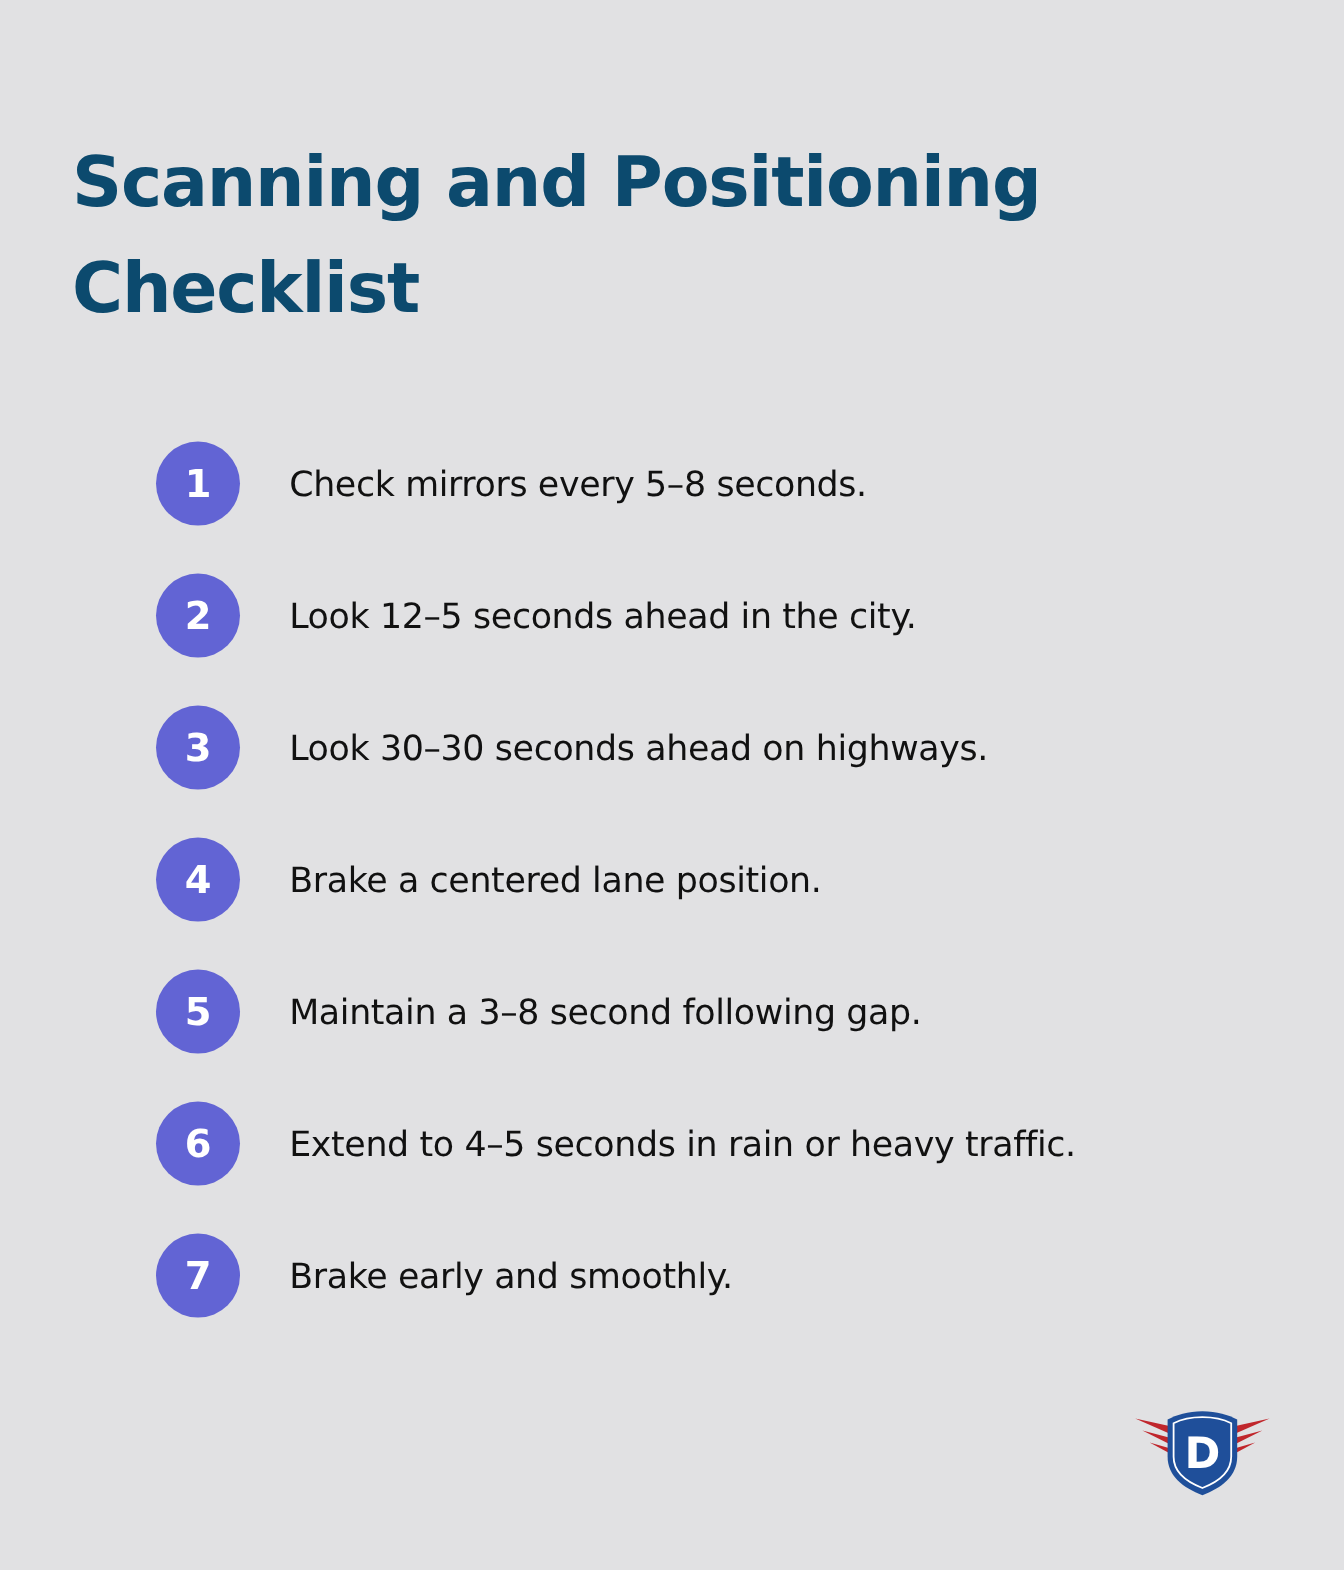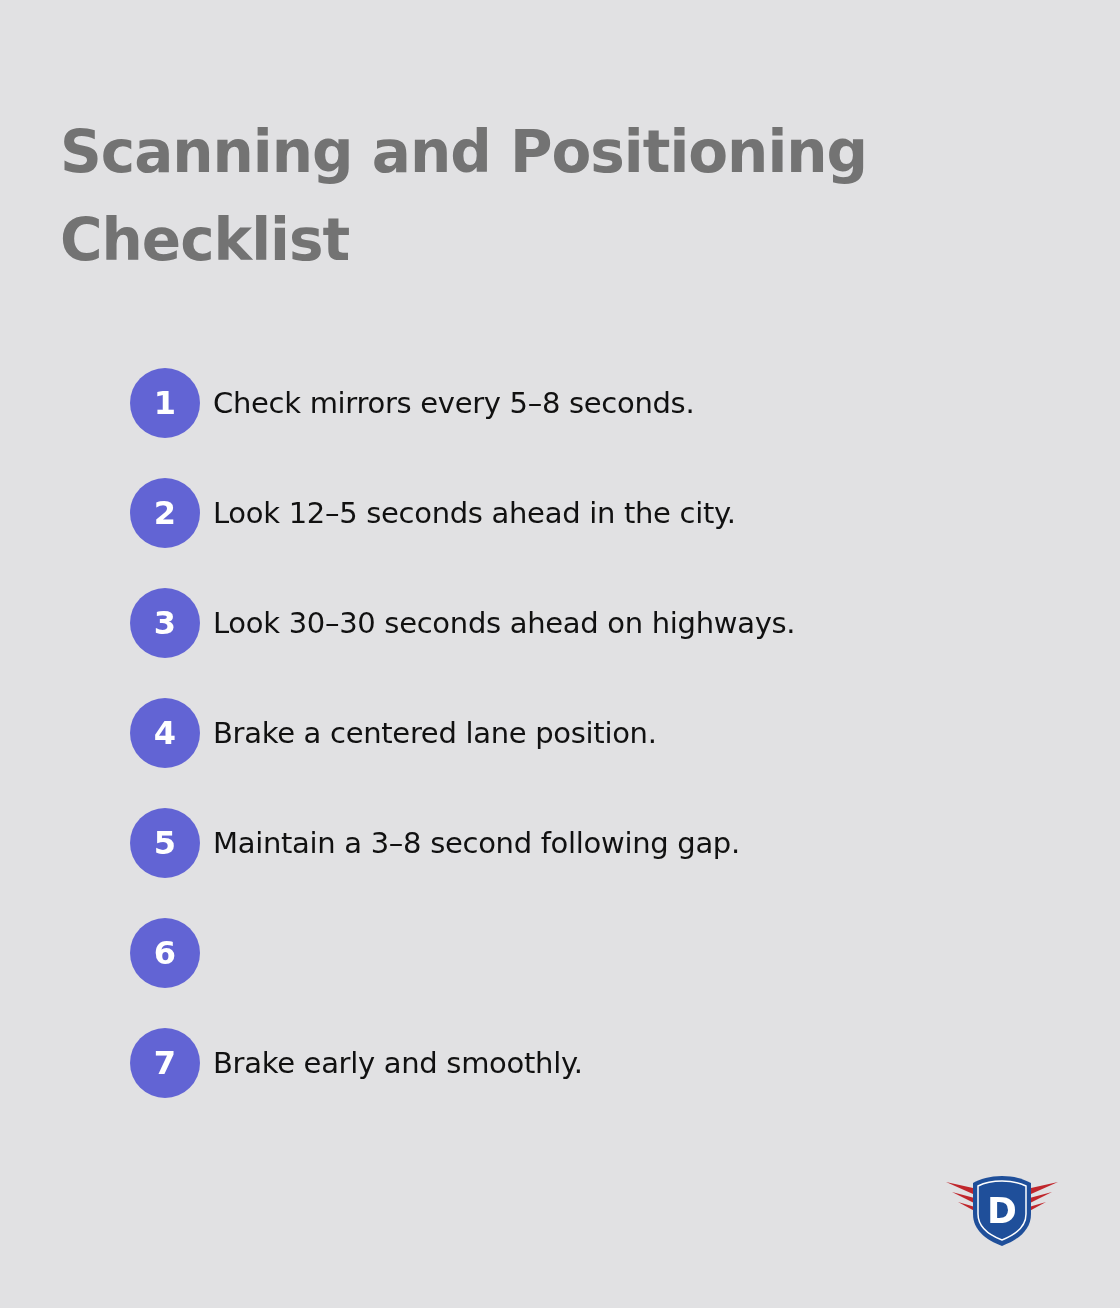--- a/index.html
+++ b/index.html
@@ -3,30 +3,30 @@
 <meta charset="utf-8">
 <style>
   html, body { margin:0; padding:0; }
   body {
     width:1120px; height:1308px; background:#e1e1e3; position:relative; overflow:hidden;
     font-family: "DejaVu Sans", sans-serif; color:#0b0b0b;
   }
   .title {
     position:absolute; left:60px; top:108px; width:900px;
     font-family:"DejaVu Sans", sans-serif; font-weight:bold; font-size:58px; line-height:88px;
-    letter-spacing:-1px; color:#737373;
+    letter-spacing:-1px; color:#0c4a6e;
   }
   .list { position:absolute; left:130px; top:368px; }
   .item { position:absolute; left:0; height:70px; display:flex; align-items:center; white-space:nowrap; }
   .badge {
     width:70px; height:70px; border-radius:50%; background:var(--accent);
     color:#fff; font-weight:bold; font-size:32px; display:flex; align-items:center; justify-content:center;
     flex:0 0 70px;
   }
-  .text { margin-left:13px; font-size:29px; color:#111; letter-spacing:-0.3px; }
+  .text { margin-left:41px; font-size:29px; color:#111; letter-spacing:-0.3px; }
   .logo { position:absolute; left:944px; top:1170px; width:116px; height:80px; }
 </style>
 </head>
 <body>
 
 <div class="title">Scanning and Positioning Checklist</div>
 
 <div class="list" style="--accent:#6264d4;">
   <div class="item" style="top:0px">
     <div class="badge">1</div>
@@ -43,20 +43,21 @@
   <div class="item" style="top:330px">
     <div class="badge">4</div>
     <div class="text">Brake a centered lane position.</div>
   </div>
   <div class="item" style="top:440px">
     <div class="badge">5</div>
     <div class="text">Maintain a 3–8 second following gap.</div>
   </div>
   <div class="item" style="top:550px">
     <div class="badge">6</div>
+    <div class="text">Extend to 4–5 seconds in rain or heavy traffic.</div>
   </div>
   <div class="item" style="top:660px">
     <div class="badge">7</div>
     <div class="text">Brake early and smoothly.</div>
   </div>
 </div>
 
 <svg class="logo" viewBox="0 0 116 80">
   <g fill="#c0262c">
     <path d="M2 12 L38 20 L38 28 Z"></path>

